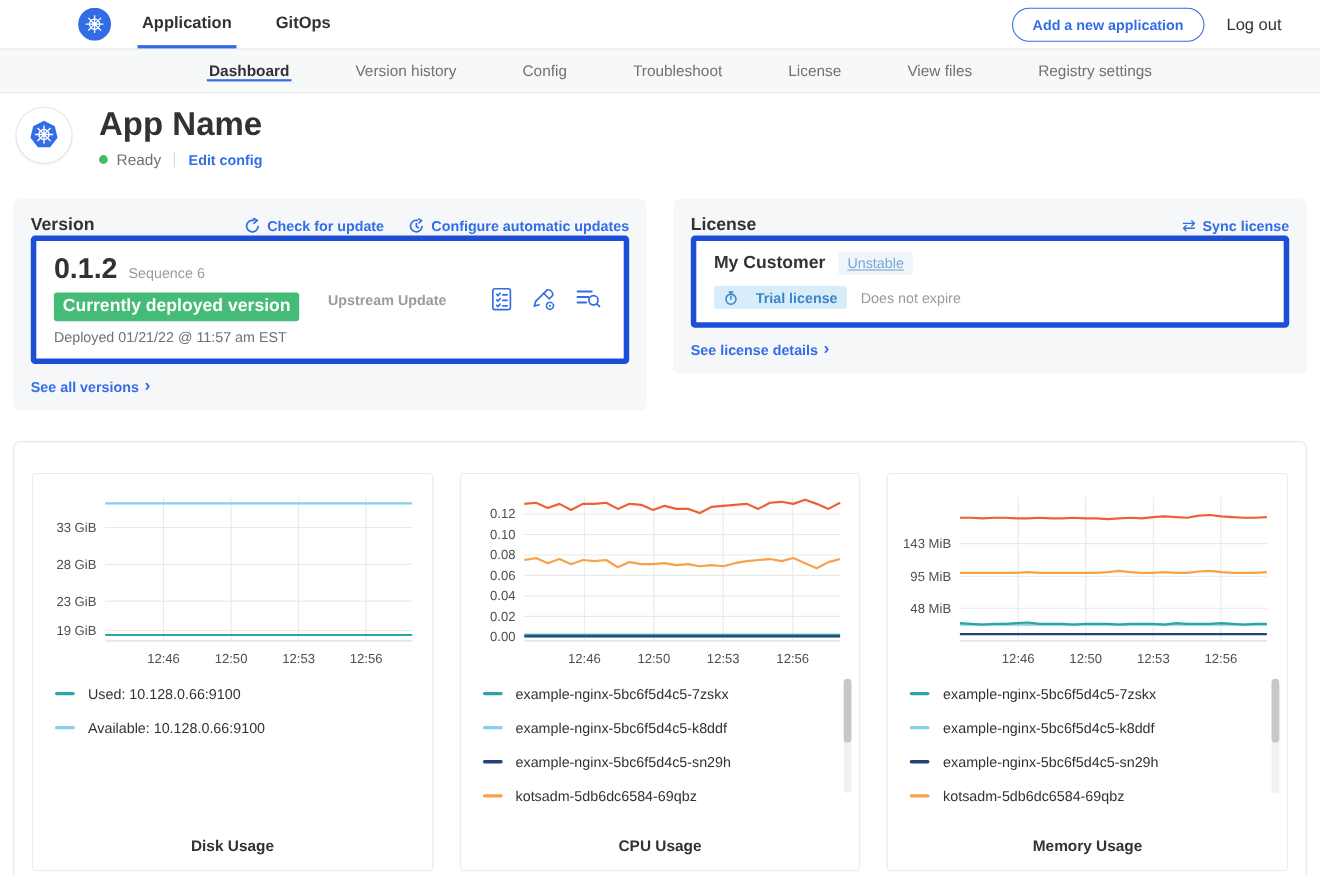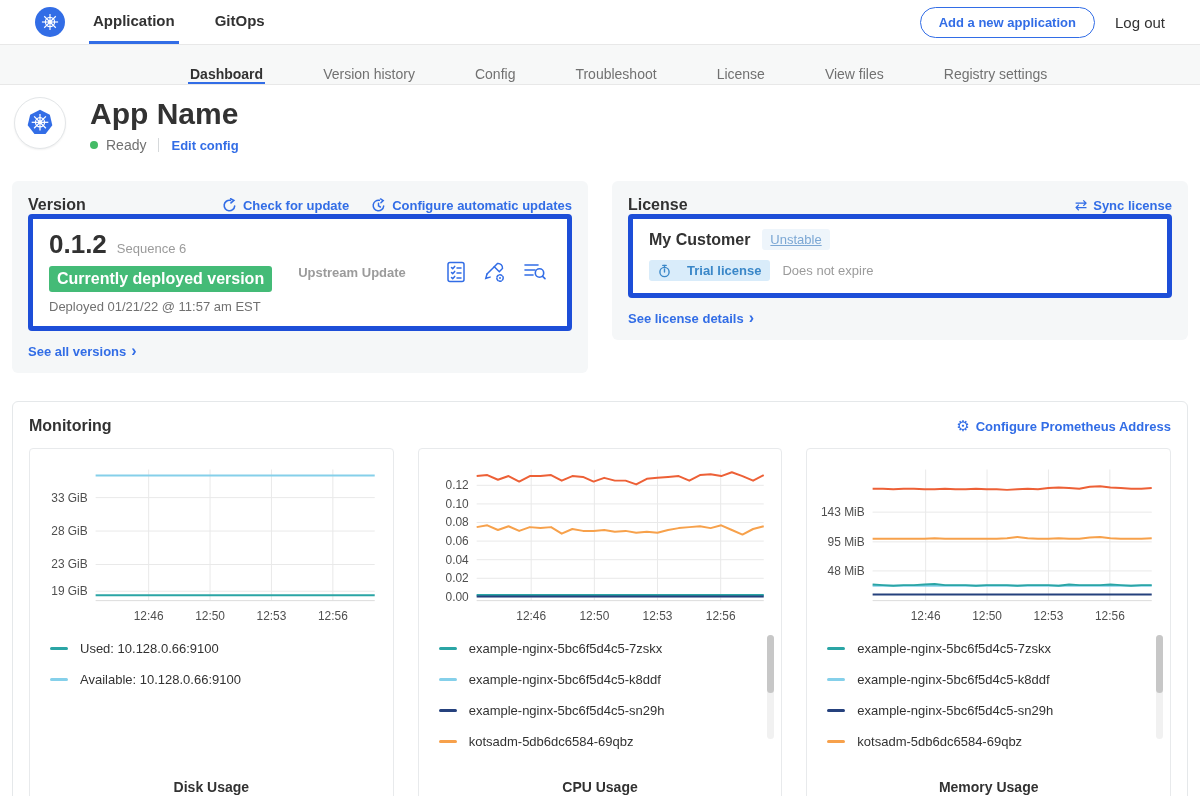--- a/index.html
+++ b/index.html
@@ -7,33 +7,33 @@
   body {
     font-family: "Liberation Sans", sans-serif;
     color: #323232;
     background: #ffffff;
     font-size: 14px;
   }
   a { text-decoration: none; cursor: pointer; }
   .link { color:#326de6; font-weight:bold; font-size:13px; display:inline-flex; align-items:center; gap:6px;text-align:right; }
 
   
-  .topnav { height:44px; display:flex; align-items:stretch; padding:0 35px; background:#fff; }
+  .topnav { height:44px; display:flex; align-items:stretch; padding:0 35px; background:#fff;margin-left:36px; }
   .topnav .logo-wrap { display:flex; align-items:center; margin-right:24px; }
   .topnav-tab { display:flex; align-items:center; padding:0 4px; margin-right:32px;
     font-size:15px; font-weight:bold; color:#323232; border-bottom:3px solid transparent; cursor:pointer; }
   .topnav-tab.active { border-bottom-color:#326de6; }
   .topnav-right { margin-left:auto; display:flex; align-items:center; gap:20px; }
   .add-app-btn { border:1px solid #326de6; color:#326de6; background:#fff; border-radius:17px;
     padding:7px 18px; font-size:13px; font-weight:bold; cursor:pointer; font-family:inherit; }
   .logout { font-size:15px; color:#323232; font-weight:normal; }
 
   
   .subnav { height:41px; background:#f7f8f8; border-top:1px solid #e8e8e8; border-bottom:1px solid #e8e8e8;
-    display:flex; align-items:flex-end; padding-left:188px; }
+    display:flex; align-items:center; padding-left:188px; }
   .subnav-tab { display:flex; align-items:center; padding:0 2px; margin-right:56px; font-size:14px;
     color:#717171; border-bottom:2px solid transparent; cursor:pointer; white-space:nowrap; }
   .subnav-tab.active { color:#323232; font-weight:600; border-bottom-color:#326de6; }
 
   
   .app-header { display:flex; padding:12px 24px 18px 14px; background:#fff; }
   .app-logo { width:52px; height:52px; border-radius:50%; border:1px solid #e3e6e8; background:#fff;
     display:flex; align-items:center; justify-content:center; box-shadow:0 1px 2px rgba(0,0,0,.06); }
   .app-header-info { margin-left:24px; }
   .app-title { font-size:30px; font-weight:bold; color:#323232; line-height:1.1; }
@@ -266,29 +266,20 @@
     </div>
 
     <a class="link see-link">
       <span>See license details</span>
       <span class="chev">›</span>
     </a>
   </div>
 </div>
 
 <section class="monitoring">
-  <div class="card-head">
-    <span class="card-title">Monitoring</span>
-    <span class="links">
-      <a class="link">
-        <span style="font-size:15px; font-weight:normal;">⚙</span>
-        <span>Configure Prometheus Address</span>
-      </a>
-    </span>
-  </div>
   <div class="charts-row" id="charts-row">
       <div class="chart-card">
         <svg viewBox="0 0 345 170" width="100%" height="170">
           <line x1="109.39" y1="10" x2="109.39" y2="142" stroke="#e9e9e9" stroke-width="1"></line>
           <text x="109.39" y="162" text-anchor="middle" font-size="12" fill="#4f4f4f">12:46</text>
           <line x1="171.20999999999998" y1="10" x2="171.20999999999998" y2="142" stroke="#e9e9e9" stroke-width="1"></line>
           <text x="171.20999999999998" y="162" text-anchor="middle" font-size="12" fill="#4f4f4f">12:50</text>
           <line x1="233.03" y1="10" x2="233.03" y2="142" stroke="#e9e9e9" stroke-width="1"></line>
           <text x="233.03" y="162" text-anchor="middle" font-size="12" fill="#4f4f4f">12:53</text>
           <line x1="294.85" y1="10" x2="294.85" y2="142" stroke="#e9e9e9" stroke-width="1"></line>

